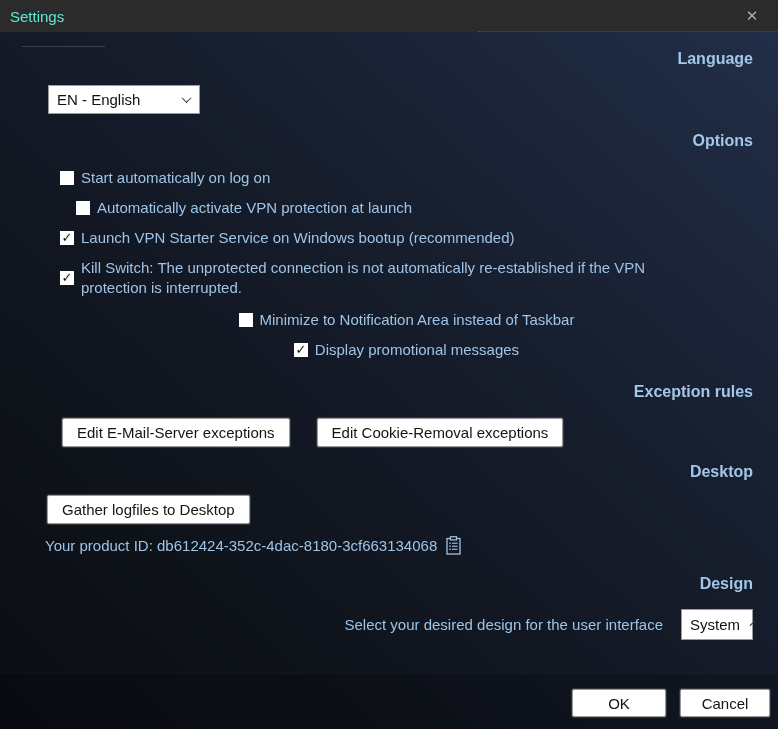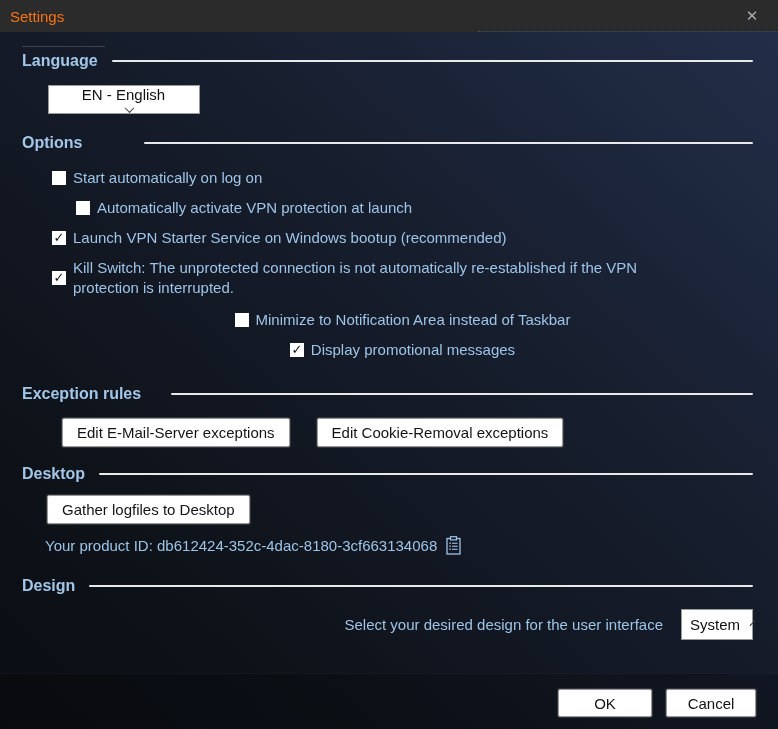--- a/index.html
+++ b/index.html
@@ -16,21 +16,21 @@
   }
   
   .titlebar {
     height: 32px; flex: 0 0 32px;
     background: #2b2b2b;
     display: flex; align-items: center;
     position: relative;
     z-index: 3;
   }
   .titlebar-title {
-    color: #f97316; font-size: 15px;
+    color: #5eead4; font-size: 15px;
     padding-left: 10px;
   }
   .close-btn {
     position: absolute; right: 6px; top: 0;
     width: 40px; height: 32px;
     display: flex; align-items: center; justify-content: center;
     color: #a7adb6; font-size: 15px;
     cursor: default;
   }
   .titlebar-dotted {
@@ -53,22 +53,23 @@
     background: rgba(0,0,0,0.16);
     border-top: 1px solid rgba(170,190,220,0.05);
   }
   
   .focus-line {
     width: 83px; height: 1px;
     background: #3a424f;
     margin-top: 14px; margin-bottom: 3px;
   }
   .section-heading {
-    display: flex; align-items: center;
+    display: flex; align-items: flex-end;
     height: 22px;
+    flex-direction: column;
   }
   .section-heading .h-label {
     color: #a3c7e9; font-size: 16px; font-weight: bold;
     white-space: nowrap;
   }
   .section-heading .h-rule {
     flex: 1; height: 2px;
     background: #e9e9e9;
     margin-left: 14px;
     border-radius: 1px;
@@ -83,27 +84,27 @@
     padding: 0 9px 0 8px;
     cursor: default;
   }
   .select .chevron {
     width: 7px; height: 7px;
     border-right: 1.6px solid #3c3c3c;
     border-bottom: 1.6px solid #3c3c3c;
     transform: rotate(45deg) translate(-1px,-1px);
     margin-left: 12px;
   }
-  .lang-select { width: 152px; margin: 13px 0 0 26px; flex-direction: column; }
+  .lang-select { width: 152px; margin: 13px 0 0 26px; }
   .design-select { width: 72px; height: 31px; margin-left: 18px; }
   
   .options-list { margin-top: 14px; }
   .opt-row {
     display: flex; align-items: center;
-    margin-left: 30px;
+    margin-left: 38px;
     margin-bottom: 10px;
   }
   .opt-row.indent { margin-left: 54px; }
   .opt-row.multiline { margin-top: 8px; margin-bottom: 12px; }
   .opt-row.gap-top { margin-top: 4px; justify-content: center; }
   .checkbox {
     width: 14px; height: 14px;
     background: #ffffff;
     flex: 0 0 14px;
     display: flex; align-items: center; justify-content: center;
@@ -149,21 +150,21 @@
   
   .design-row {
     display: flex; align-items: center;
     margin: 12px 0 0 23px;
     font-size: 15px;
     justify-content: flex-end;
   }
   
   .footer-buttons {
     position: absolute;
-    right: 22px; bottom: 12px;
+    right: 8px; bottom: 12px;
     display: flex; gap: 14px;
     z-index: 2;
   }
   .footer-buttons .btn.ok { width: 94px; height: 28px; padding: 0; }
   .footer-buttons .btn.cancel { width: 90px; height: 28px; padding: 0; }
 </style>
 </head>
 <body>
 
 <div class="window">

